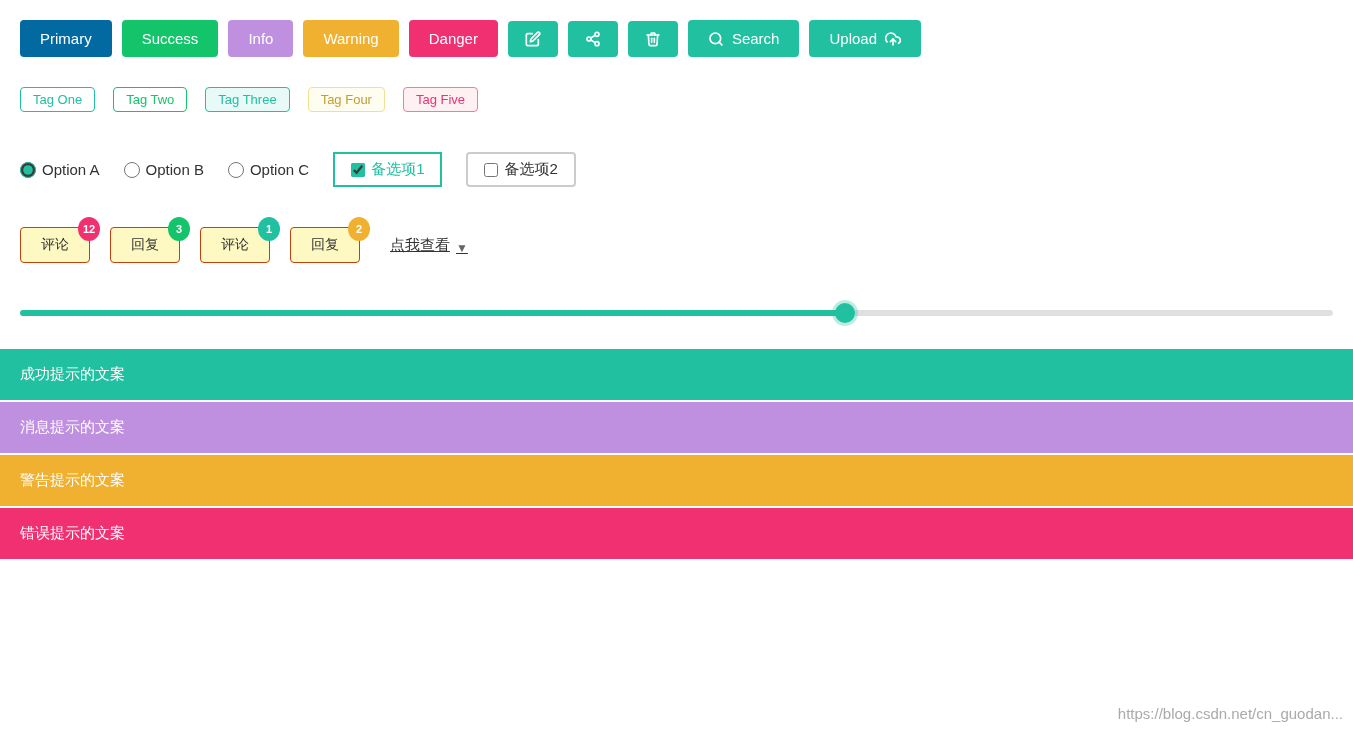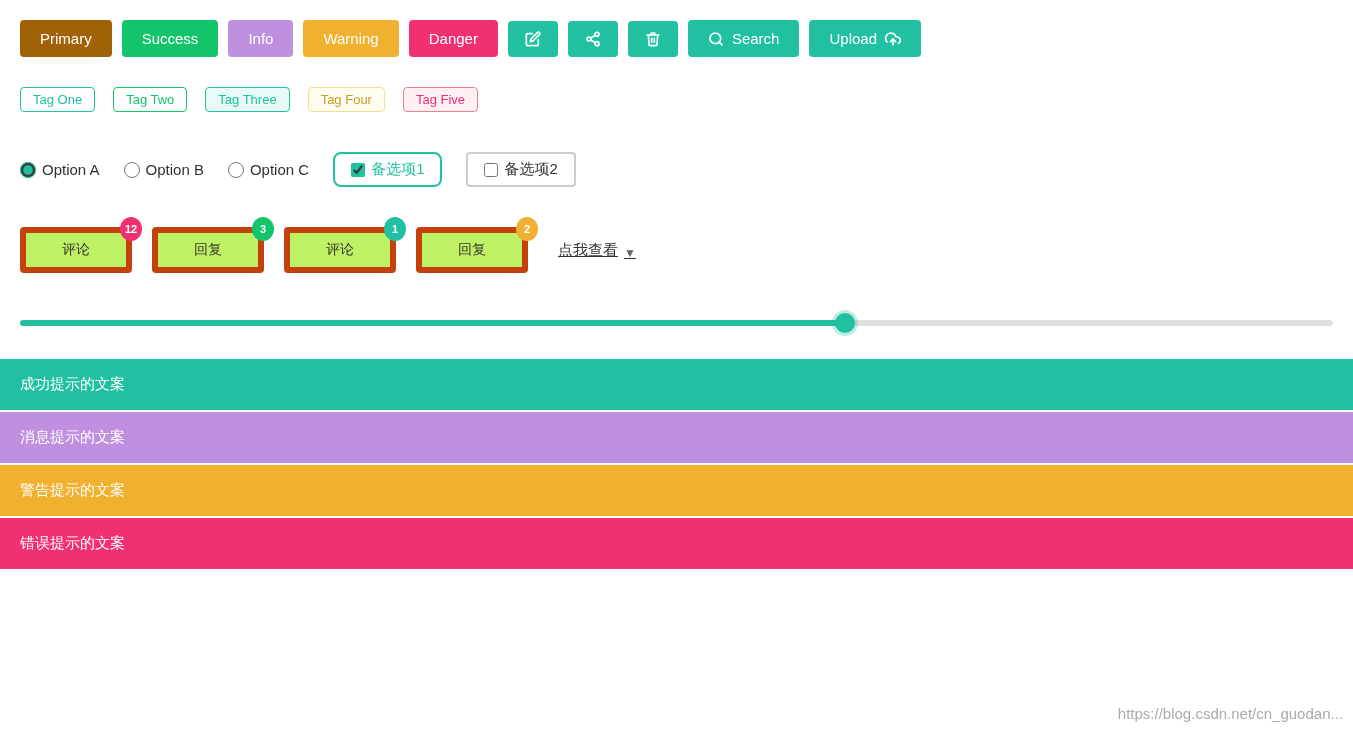--- a/index.html
+++ b/index.html
@@ -3,21 +3,21 @@
   <meta charset="utf-8">
   <style>
     * { box-sizing: border-box; margin: 0; padding: 0; }
     body { font-family: 'Microsoft YaHei', Arial, sans-serif; background: #fff; font-size: 14px; overflow-x: hidden; }
 
     .page-wrapper { width: 1353px; min-height: 730px; background: #fff; position: relative; }
 
     
     .btn-row { display: flex; align-items: center; gap: 10px; padding: 20px 20px; flex-wrap: wrap; }
     .btn { border: none; cursor: pointer; border-radius: 4px; padding: 10px 20px; font-size: 15px; font-weight: 500; color: #fff; display: inline-flex; align-items: center; gap: 6px; }
-    .btn-primary { background: #a16207; }
+    .btn-primary { background: #0369a1; }
     .btn-success { background: #13c46a; }
     .btn-info { background: #c090e0; }
     .btn-warning { background: #f0b030; }
     .btn-danger { background: #f03070; }
     .btn-icon { background: #20c0a0; padding: 10px 16px; min-width: 50px; justify-content: center; }
     .btn-search { background: #20c0a0; }
     .btn-upload { background: #20c0a0; }
 
     
     .tags-row { display: flex; align-items: center; gap: 18px; padding: 10px 20px 20px; }
@@ -26,28 +26,28 @@
     .tag-two { border: 1px solid #13c46a; color: #13c46a; background: #fff; }
     .tag-three { border: 1px solid #20c0a0; color: #20c0a0; background: #e8faf7; }
     .tag-four { border: 1px solid #f0e090; color: #c0a030; background: #fffdf0; }
     .tag-five { border: 1px solid #f08090; color: #f03070; background: #fff0f3; }
 
     
     .options-row { display: flex; align-items: center; gap: 24px; padding: 20px 20px; }
     .radio-option { display: flex; align-items: center; gap: 6px; cursor: pointer; font-size: 15px; color: #333; }
     .radio-option input[type=radio] { accent-color: #20c0a0; width: 16px; height: 16px; }
     .checkbox-option { display: flex; align-items: center; gap: 6px; cursor: pointer; font-size: 15px; }
-    .checkbox-option.checked { border: 2px solid #20c0a0; border-radius: 8px; padding: 6px 16px; color: #20c0a0; }
+    .checkbox-option.checked { border: 2px solid #20c0a0; border-radius: 0; padding: 6px 16px; color: #20c0a0; }
     .checkbox-option.unchecked { border: 2px solid #ccc; border-radius: 4px; padding: 6px 16px; color: #333; }
     .checkbox-option input[type=checkbox] { accent-color: #20c0a0; width: 14px; height: 14px; }
 
     
     .badge-row { display: flex; align-items: center; gap: 20px; padding: 20px 20px; }
     .badge-btn-wrap { position: relative; display: inline-flex; }
-    .badge-btn { border: 6px solid #c2410c; background: #bef264; border-radius: 4px; padding: 8px 36px; font-size: 14px; color: #333; cursor: pointer; }
+    .badge-btn { border: 1px solid #c2410c; background: #fef9c3; border-radius: 4px; padding: 8px 20px; font-size: 14px; color: #333; cursor: pointer; }
     .badge { position: absolute; top: -10px; right: -10px; border-radius: 50%; width: 22px; height: 24px; display: flex; align-items: center; justify-content: center; font-size: 11px; color: #fff; font-weight: bold; }
     .badge-red { background: #f03070; }
     .badge-green { background: #13c46a; }
     .badge-teal { background: #20c0a0; }
     .badge-yellow { background: #f0b030; }
 
     .dropdown-btn { display: flex; align-items: flex-end; gap: 6px; background: #fff; border: none; font-size: 15px; color: #333; cursor: pointer; padding: 8px 10px; text-decoration: underline; }
     .dropdown-arrow { font-size: 12px; color: #666; }
 
     

